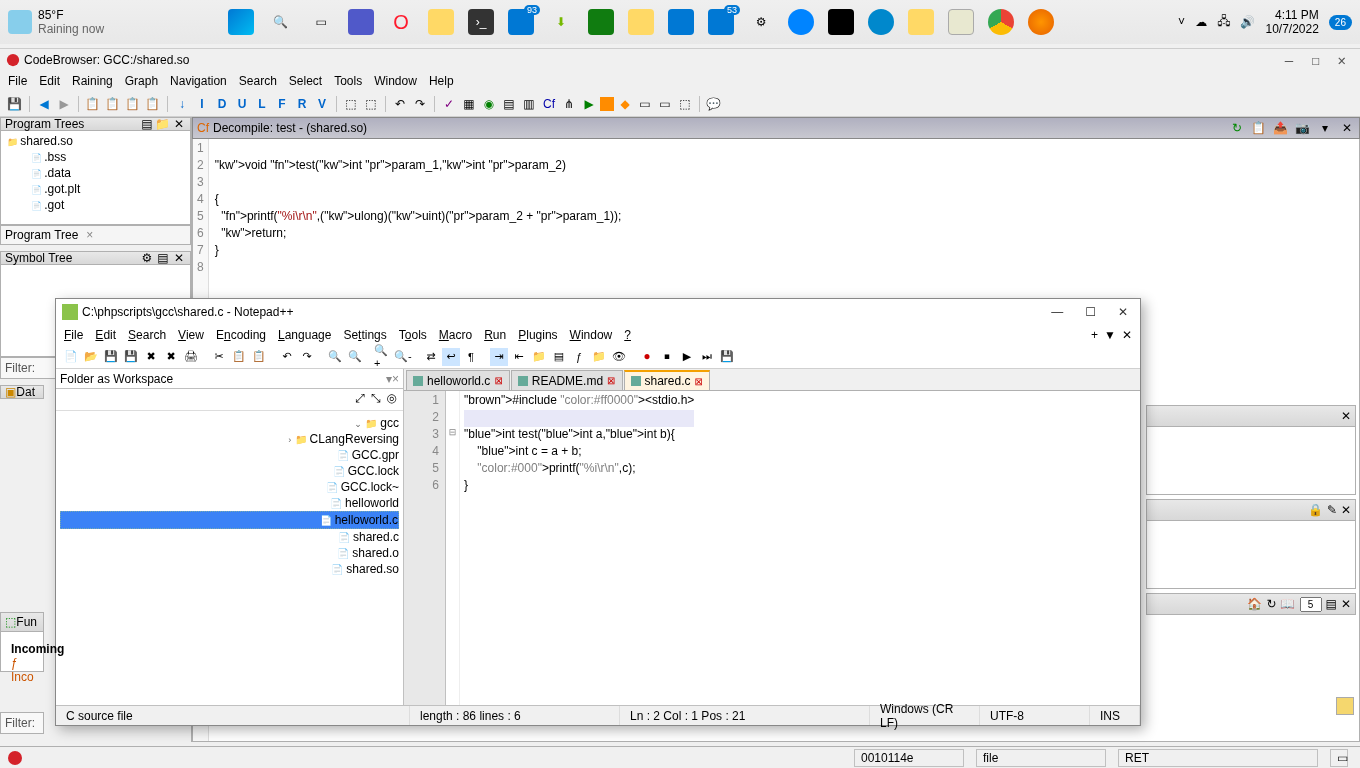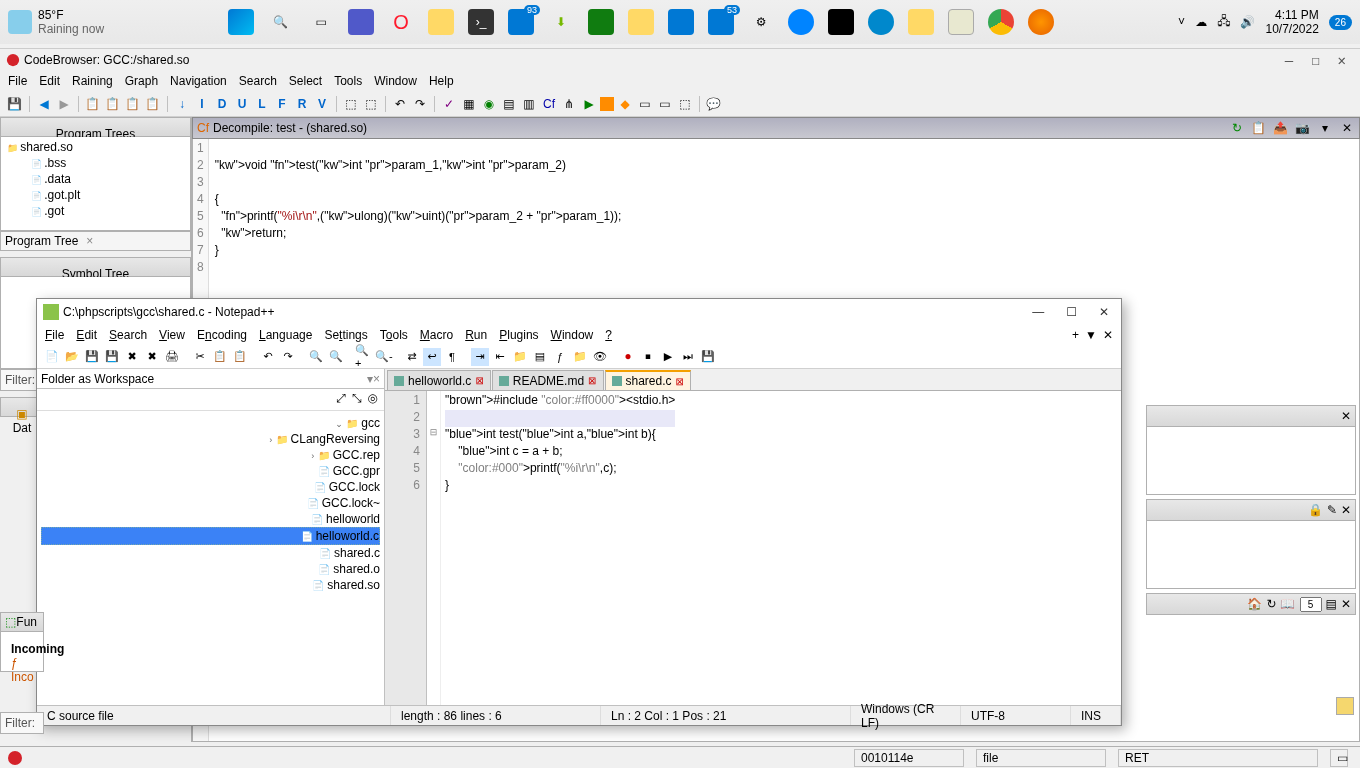--- a/index.html
+++ b/index.html
@@ -24,21 +24,21 @@
 .win-ctrl { margin-left:auto; display:flex; gap:18px; padding-right:8px; color:#555; }
 .win-ctrl span { cursor:pointer; font-size:14px; font-family:monospace; }
 .g-menu { height:20px; display:flex; gap:12px; padding:0 8px; align-items:center; background:#f0f0f0; }
 .g-menu span { cursor:pointer; }
 .g-tool { height:26px; display:flex; gap:2px; padding:2px 6px; align-items:center; background:#f0f0f0; border-bottom:1px solid #d0d0d0; }
 .g-tb { width:18px; height:18px; display:flex; align-items:center; justify-content:center; cursor:pointer; font-size:12px; }
 .g-sep { width:1px; height:16px; background:#c0c0c0; margin:0 3px; }
 
 .g-body { position:absolute; top:68px; left:0; right:0; bottom:26px; display:flex; }
 .g-left { width:192px; display:flex; flex-direction:column; border-right:1px solid #b0b0b0; background:#f0f0f0; }
-.g-panel-hdr { height:14px; background:linear-gradient(#e8e8e8,#d8d8d8); border:1px solid #b0b0b0; display:flex; align-items:center; padding:9px 4px; font-size:11px;flex-direction:column; }
+.g-panel-hdr { height:14px; background:linear-gradient(#e8e8e8,#d8d8d8); border:1px solid #b0b0b0; display:flex; align-items:center; padding:2px 4px; font-size:11px; }
 .g-panel-hdr .hdr-tools { margin-left:auto; display:flex; gap:2px; }
 .g-panel-hdr .hdr-tools span { width:14px; height:14px; display:flex; align-items:center; justify-content:center; cursor:pointer; }
 .tree-body { background:#fff; border:1px solid #b0b0b0; border-top:none; overflow:auto; padding:2px; font-size:11px; }
 .tree-item { padding:1px 2px 1px 14px; white-space:nowrap; cursor:pointer; }
 .tree-item.root { padding-left:4px; }
 .tree-item::before { content:"▸"; color:#888; margin-right:2px; font-size:8px; }
 .tree-item.leaf::before { content:"📄"; font-size:9px; }
 .tree-item.folder::before { content:"📁"; font-size:9px; }
 .tab-strip { height:20px; border:1px solid #b0b0b0; background:#f5f5f5; display:flex; align-items:center; padding:0 4px; font-size:11px; }
 .tab-strip .tx { cursor:pointer; margin-left:8px; color:#888; }
@@ -52,21 +52,21 @@
 .line-nums { background:#f8f8f8; border-right:1px solid #ddd; padding:2px 4px; text-align:right; color:#888; }
 .line-nums div { height:17px; }
 .code-text { padding:2px 6px; white-space:pre; }
 .code-text div { height:17px; }
 .str { color:#a31515; }
 
 .g-status { position:absolute; bottom:0; left:0; right:0; height:22px; background:#f0f0f0; border-top:1px solid #b0b0b0; display:flex; align-items:center; font-size:11px; }
 .g-status .cell { border:1px solid #c0c0c0; height:18px; padding:0 6px; display:flex; align-items:center; margin-right:12px; }
 
 
-.npp { position:absolute; top:298px; left:36px; width:1086px; height:428px; background:#fff; border:1px solid #888; box-shadow:4px 4px 12px rgba(0,0,0,0.3); display:flex; flex-direction:column; }
+.npp { position:absolute; top:298px; left:55px; width:1086px; height:428px; background:#fff; border:1px solid #888; box-shadow:4px 4px 12px rgba(0,0,0,0.3); display:flex; flex-direction:column; }
 .npp-title { height:26px; display:flex; align-items:center; padding:0 6px; background:#fff; }
 .npp-title-icon { width:16px; height:16px; background:#8bc34a; margin-right:4px; }
 .npp-win-ctrl { margin-left:auto; display:flex; gap:22px; padding-right:6px; font-size:16px; color:#333; }
 .npp-win-ctrl span { cursor:pointer; }
 .npp-menu { height:20px; display:flex; gap:12px; padding:0 8px; align-items:center; }
 .npp-menu span { cursor:pointer; }
 .npp-menu .ul { text-decoration:underline; }
 .npp-tool { height:24px; display:flex; gap:2px; padding:2px 6px; align-items:center; border-bottom:1px solid #d0d0d0; }
 .npp-tb { width:18px; height:18px; cursor:pointer; display:flex; align-items:center; justify-content:center; font-size:11px; }
 .npp-top-right { margin-left:auto; display:flex; gap:6px; }
@@ -406,21 +406,20 @@
           </div>
       </div>
       <div style="height:22px;display:flex;justify-content:flex-end;gap:6px;padding:2px 6px;border-bottom:1px solid #ddd">
         <span>⤢</span>
         <span>⤡</span>
         <span>◎</span>
       </div>
       <div class="npp-tree">
         <div class="npp-ti root"><span class="chev">⌄</span><span class="fi">📁</span><span>gcc</span></div>
         <div class="npp-ti d1"><span class="chev">›</span><span class="fi">📁</span><span>CLangReversing</span></div>
-        <div class="npp-ti d1"><span class="chev">›</span><span class="fi">📁</span><span>GCC.rep</span></div>
         <div class="npp-ti d1"><span class="chev"></span><span class="fi">📄</span><span>GCC.gpr</span></div>
         <div class="npp-ti d1"><span class="chev"></span><span class="fi">📄</span><span>GCC.lock</span></div>
         <div class="npp-ti d1"><span class="chev"></span><span class="fi">📄</span><span>GCC.lock~</span></div>
         <div class="npp-ti d1"><span class="chev"></span><span class="fi">📄</span><span>helloworld</span></div>
         <div class="npp-ti d1 sel"><span class="chev"></span><span class="fi">📄</span><span>helloworld.c</span></div>
         <div class="npp-ti d1"><span class="chev"></span><span class="fi">📄</span><span>shared.c</span></div>
         <div class="npp-ti d1"><span class="chev"></span><span class="fi">📄</span><span>shared.o</span></div>
         <div class="npp-ti d1"><span class="chev"></span><span class="fi">📄</span><span>shared.so</span></div>
       </div>
     </div>

